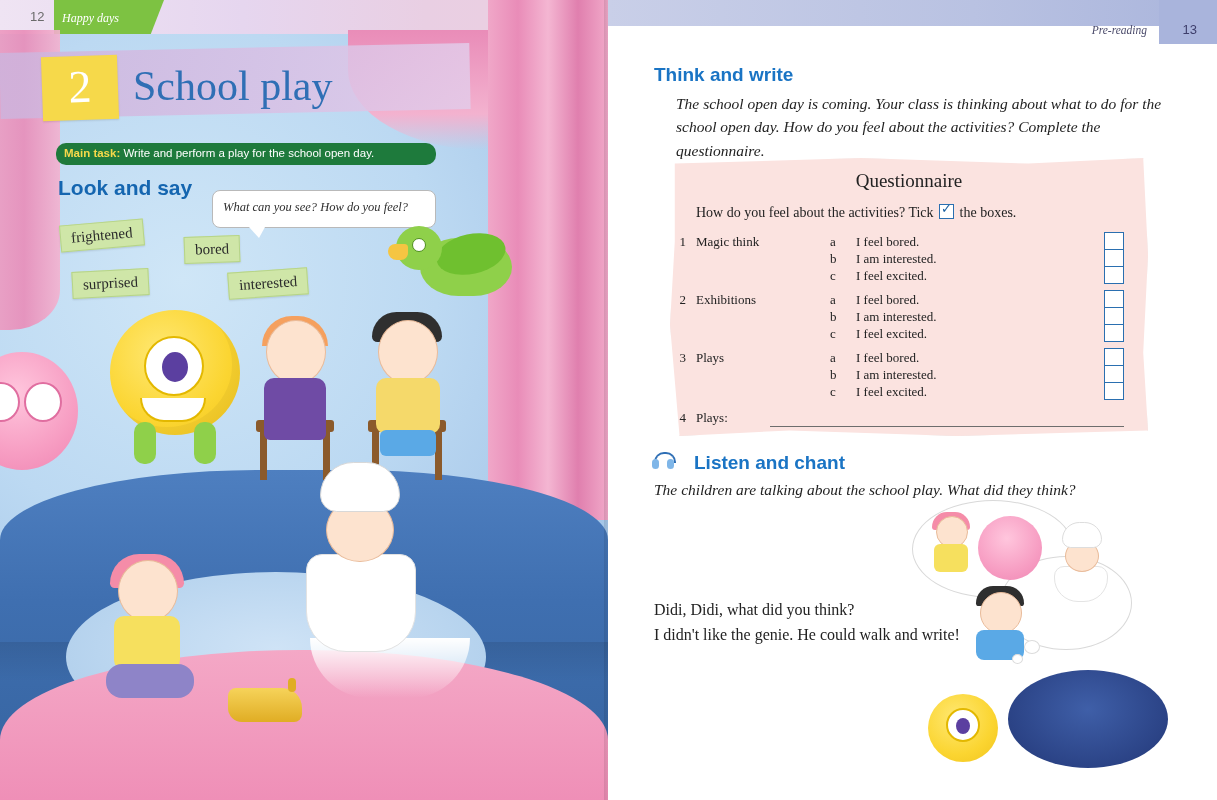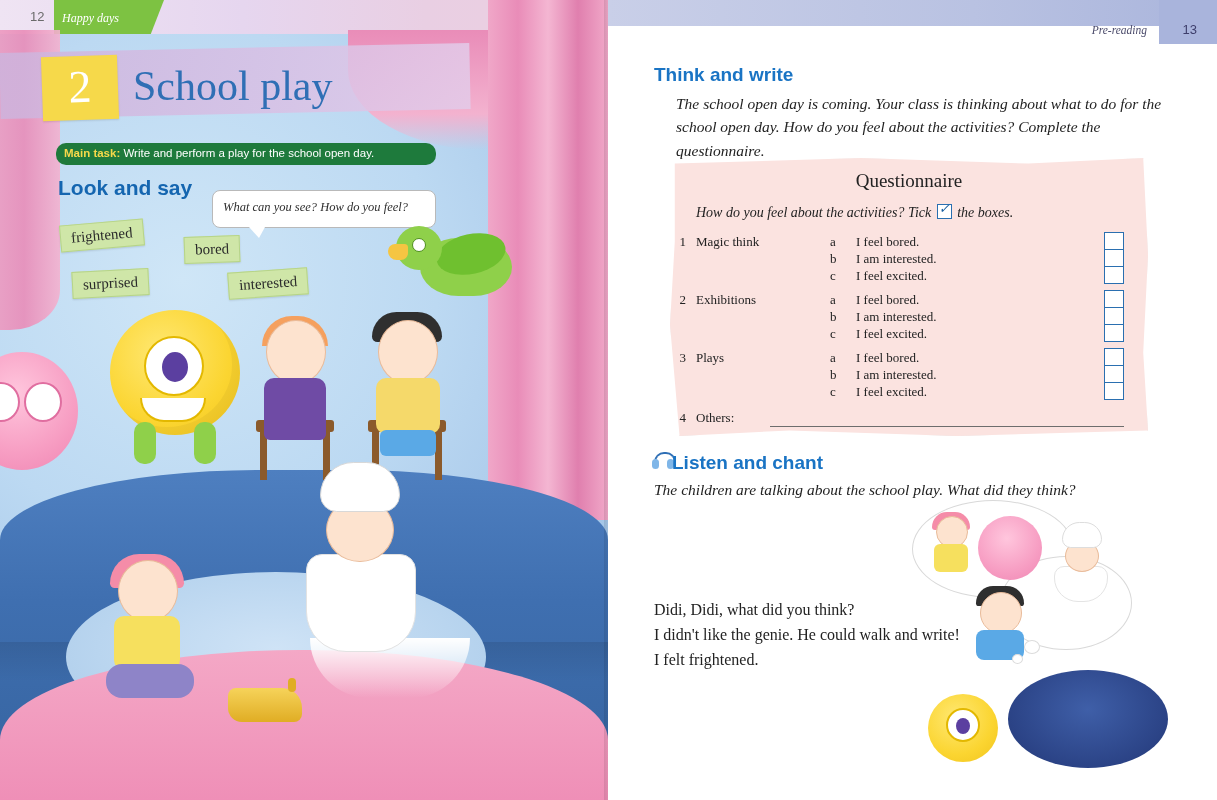--- a/index.html
+++ b/index.html
@@ -204,21 +204,21 @@
     position:absolute;right:20px;top:22px;font-size:13px;color:#3e3e6b;font-weight:normal;
   }
   .pre-reading{
     position:absolute;right:70px;top:24px;font-size:11.5px;color:#4a4a6a;
     font-family:"Liberation Serif",serif;font-style:italic;
   }
   .r-heading{
     position:absolute;font-size:19px;color:#1a74c4;font-weight:bold;
   }
   .h-think{left:46px;top:64px;}
-  .h-listen{left:64px;top:452px;}
+  .h-listen{left:86px;top:452px;}
   .headphone{
     position:absolute;left:44px;top:452px;width:22px;height:18px;
   }
   .headphone .band{position:absolute;left:2px;top:0;width:18px;height:9px;border:2px solid #2f6fb5;border-bottom:none;border-radius:10px 10px 0 0;}
   .headphone .eL{position:absolute;left:0;top:7px;width:7px;height:10px;border-radius:4px;background:#7fb6e8;}
   .headphone .eR{position:absolute;right:0;top:7px;width:7px;height:10px;border-radius:4px;background:#7fb6e8;}
   .r-intro{
     position:absolute;left:46px;width:508px;
     font-family:"Liberation Serif",serif;font-style:italic;
     font-size:15.5px;color:#222;line-height:1.5;
@@ -232,21 +232,21 @@
     background:#fbe3e0;
     box-shadow:0 1px 3px rgba(0,0,0,.12);
     clip-path:polygon(1% 2%,40% 0,75% 2%,99% 0,100% 35%,99% 70%,100% 98%,60% 100%,25% 98%,2% 100%,0 60%,1% 30%);
   }
   .qtitle{
     position:absolute;left:0;top:12px;width:478px;text-align:center;
     font-size:19px;color:#222;font-family:"Liberation Serif",serif;
   }
   .qsub{
     position:absolute;left:26px;top:46px;width:430px;
-    font-size:14px;color:#222;font-family:"Liberation Serif",serif;font-style:italic;
+    font-size:14px;color:#222;font-family:"Liberation Serif",serif;
   }
   .tickbox-inline{
     display:inline-block;width:13px;height:13px;border:1px solid #2a6fb0;
     background:#fff;vertical-align:-2px;position:relative;margin:0 2px;
   }
   .tickbox-inline:after{
     content:"✓";position:absolute;left:1px;top:-4px;font-size:13px;color:#1a5fa0;
   }
   .qrow{position:absolute;left:30px;font-size:13px;color:#222;font-family:"Liberation Serif",serif;}
   .qnum{position:absolute;width:16px;text-align:right;}
@@ -479,37 +479,36 @@
         <span class="qbox" style="top:-2px;"></span>
       </div>
       <div class="qrow" style="top:226px;left:0;width:478px;">
         <span class="qletter">c</span>
         <span class="qopt">I feel excited.</span>
         <span class="qbox" style="top:-2px;"></span>
       </div>
 
       <div class="qrow" style="top:252px;left:0;width:478px;">
         <span class="qnum">4</span>
-        <span class="qitem">Others:</span>
+        <span class="qitem">Plays:</span>
       </div>
       <div class="qline" style="top:268px;"></div>
     </div>
 
     <div class="headphone">
       <div class="band"></div>
         <div class="eL"></div>
         <div class="eR"></div>
     </div>
     <div class="r-heading h-listen">Listen and chant</div>
     <div class="r-intro i-listen">The children are talking about the school play. What did they think?</div>
 
     <div class="chant c2">
       <div>Didi, Didi, what did you think?</div>
       <div>I didn't like the genie. He could walk and write!</div>
-      <div>I felt frightened.</div>
     </div>
 
   </div>
 
   <div class="tb tb1"></div>
   <div class="tb tb2"></div>
   <div class="rimg r-coco">
     <div class="rc-hair"></div>
       <div class="rc-head"></div>
       <div class="rc-body"></div>

